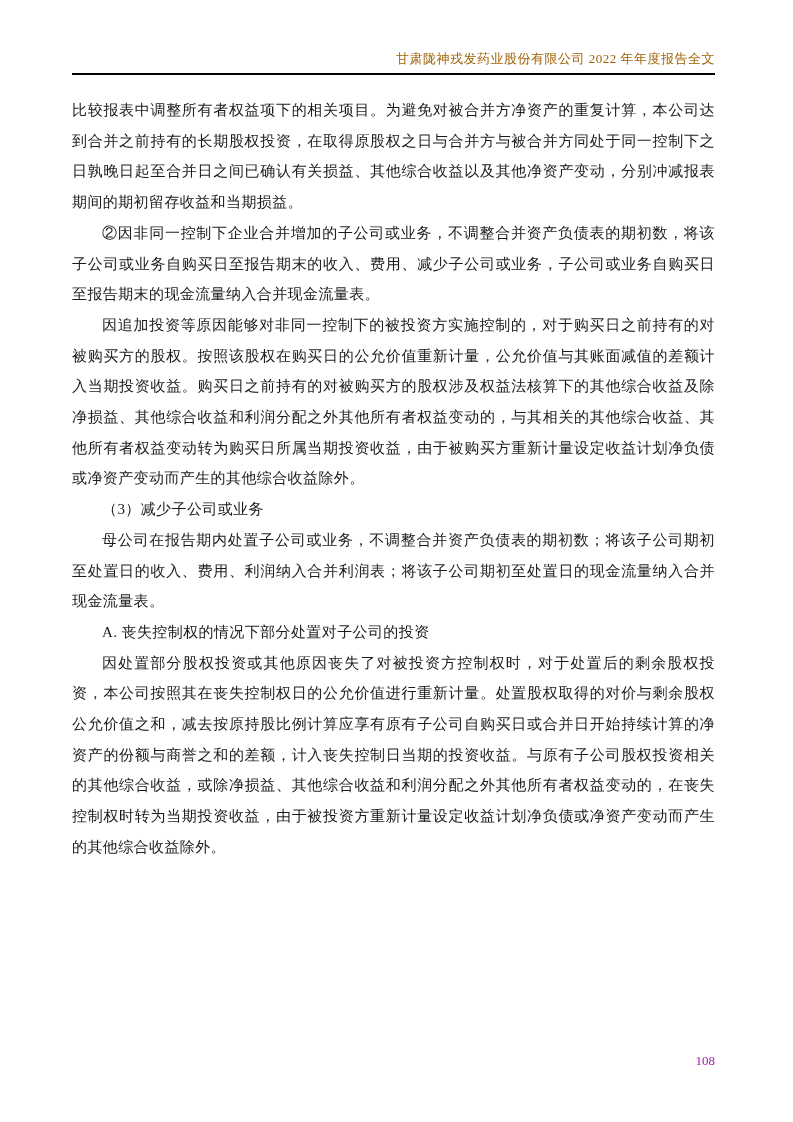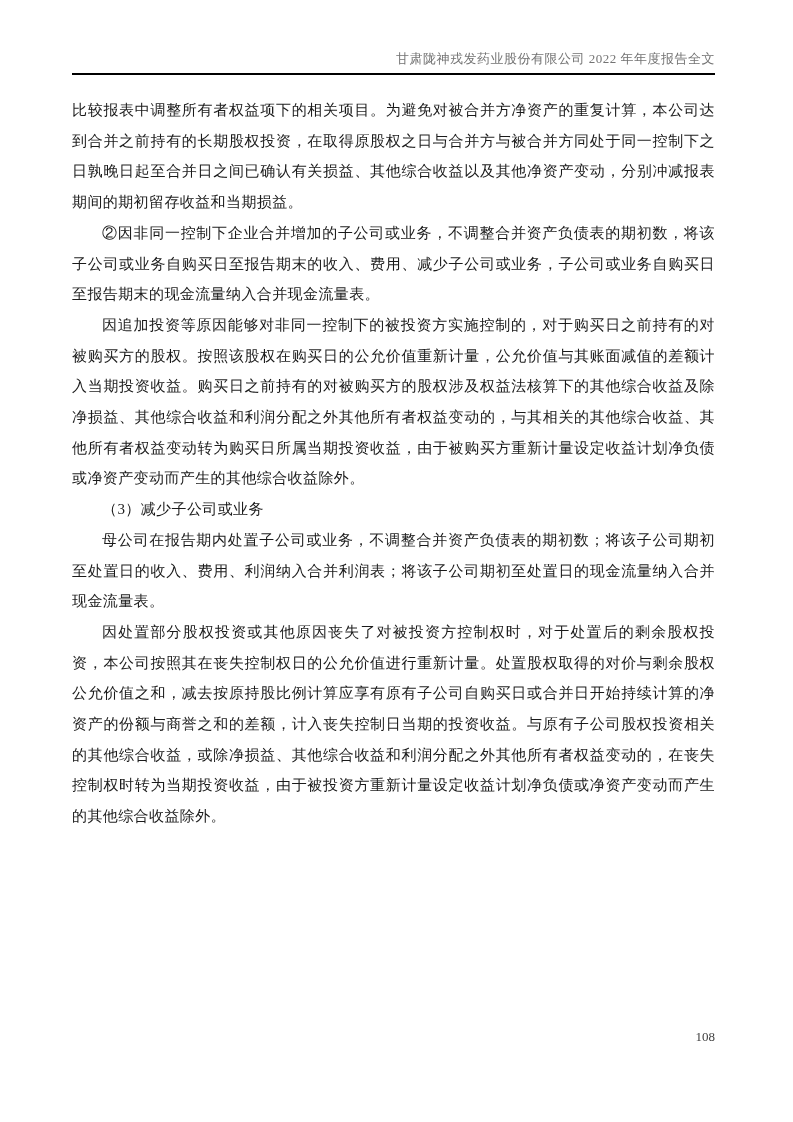--- a/index.html
+++ b/index.html
@@ -18,21 +18,21 @@
     overflow: hidden;
   }
   .header {
     position: absolute;
     top: 50px;
     left: 72px;
     width: 643px;
     text-align: right;
     font-size: 13px;
     line-height: 18px;
-    color: #737373;
+    color: #a16207;
     border-bottom: 2px solid #000;
     padding-bottom: 5px;
     letter-spacing: 0.5px;
   }
   .body-text {
     position: absolute;
     top: 95px;
     left: 72px;
     width: 643px;
     font-size: 15px;
@@ -45,44 +45,45 @@
     margin: 0;
     padding: 0;
     text-align: justify;
     text-align-last: left;
   }
   .body-text p.indent {
     text-indent: 2em;
   }
   .footer {
     position: absolute;
-    top: 1028px;
+    top: 1052px;
     left: 72px;
     width: 643px;
     text-align: right;
     font-size: 13px;
     line-height: 18px;
-    color: #404040;
+    color: #a21caf;
   }
 </style>
 </head>
 <body>
 
 <div class="page">
 
   <div class="header">
     <span>甘肃陇神戎发药业股份有限公司 2022 年年度报告全文</span>
   </div>
 
   <div class="body-text">
     <p class="p">比较报表中调整所有者权益项下的相关项目。为避免对被合并方净资产的重复计算，本公司达到合并之前持有的长期股权投资，在取得原股权之日与合并方与被合并方同处于同一控制下之日孰晚日起至合并日之间已确认有关损益、其他综合收益以及其他净资产变动，分别冲减报表期间的期初留存收益和当期损益。</p>
     <p class="p indent">②因非同一控制下企业合并增加的子公司或业务，不调整合并资产负债表的期初数，将该子公司或业务自购买日至报告期末的收入、费用、减少子公司或业务，子公司或业务自购买日至报告期末的现金流量纳入合并现金流量表。</p>
     <p class="p indent">因追加投资等原因能够对非同一控制下的被投资方实施控制的，对于购买日之前持有的对被购买方的股权。按照该股权在购买日的公允价值重新计量，公允价值与其账面减值的差额计入当期投资收益。购买日之前持有的对被购买方的股权涉及权益法核算下的其他综合收益及除净损益、其他综合收益和利润分配之外其他所有者权益变动的，与其相关的其他综合收益、其他所有者权益变动转为购买日所属当期投资收益，由于被购买方重新计量设定收益计划净负债或净资产变动而产生的其他综合收益除外。</p>
     <p class="p indent">（3）减少子公司或业务</p>
     <p class="p indent">母公司在报告期内处置子公司或业务，不调整合并资产负债表的期初数；将该子公司期初至处置日的收入、费用、利润纳入合并利润表；将该子公司期初至处置日的现金流量纳入合并现金流量表。</p>
+    <p class="p indent">A. 丧失控制权的情况下部分处置对子公司的投资</p>
     <p class="p indent">因处置部分股权投资或其他原因丧失了对被投资方控制权时，对于处置后的剩余股权投资，本公司按照其在丧失控制权日的公允价值进行重新计量。处置股权取得的对价与剩余股权公允价值之和，减去按原持股比例计算应享有原有子公司自购买日或合并日开始持续计算的净资产的份额与商誉之和的差额，计入丧失控制日当期的投资收益。与原有子公司股权投资相关的其他综合收益，或除净损益、其他综合收益和利润分配之外其他所有者权益变动的，在丧失控制权时转为当期投资收益，由于被投资方重新计量设定收益计划净负债或净资产变动而产生的其他综合收益除外。</p>
   </div>
 
   <div class="footer">
     <span>108</span>
   </div>
 
 </div>
 
 </body></html>

